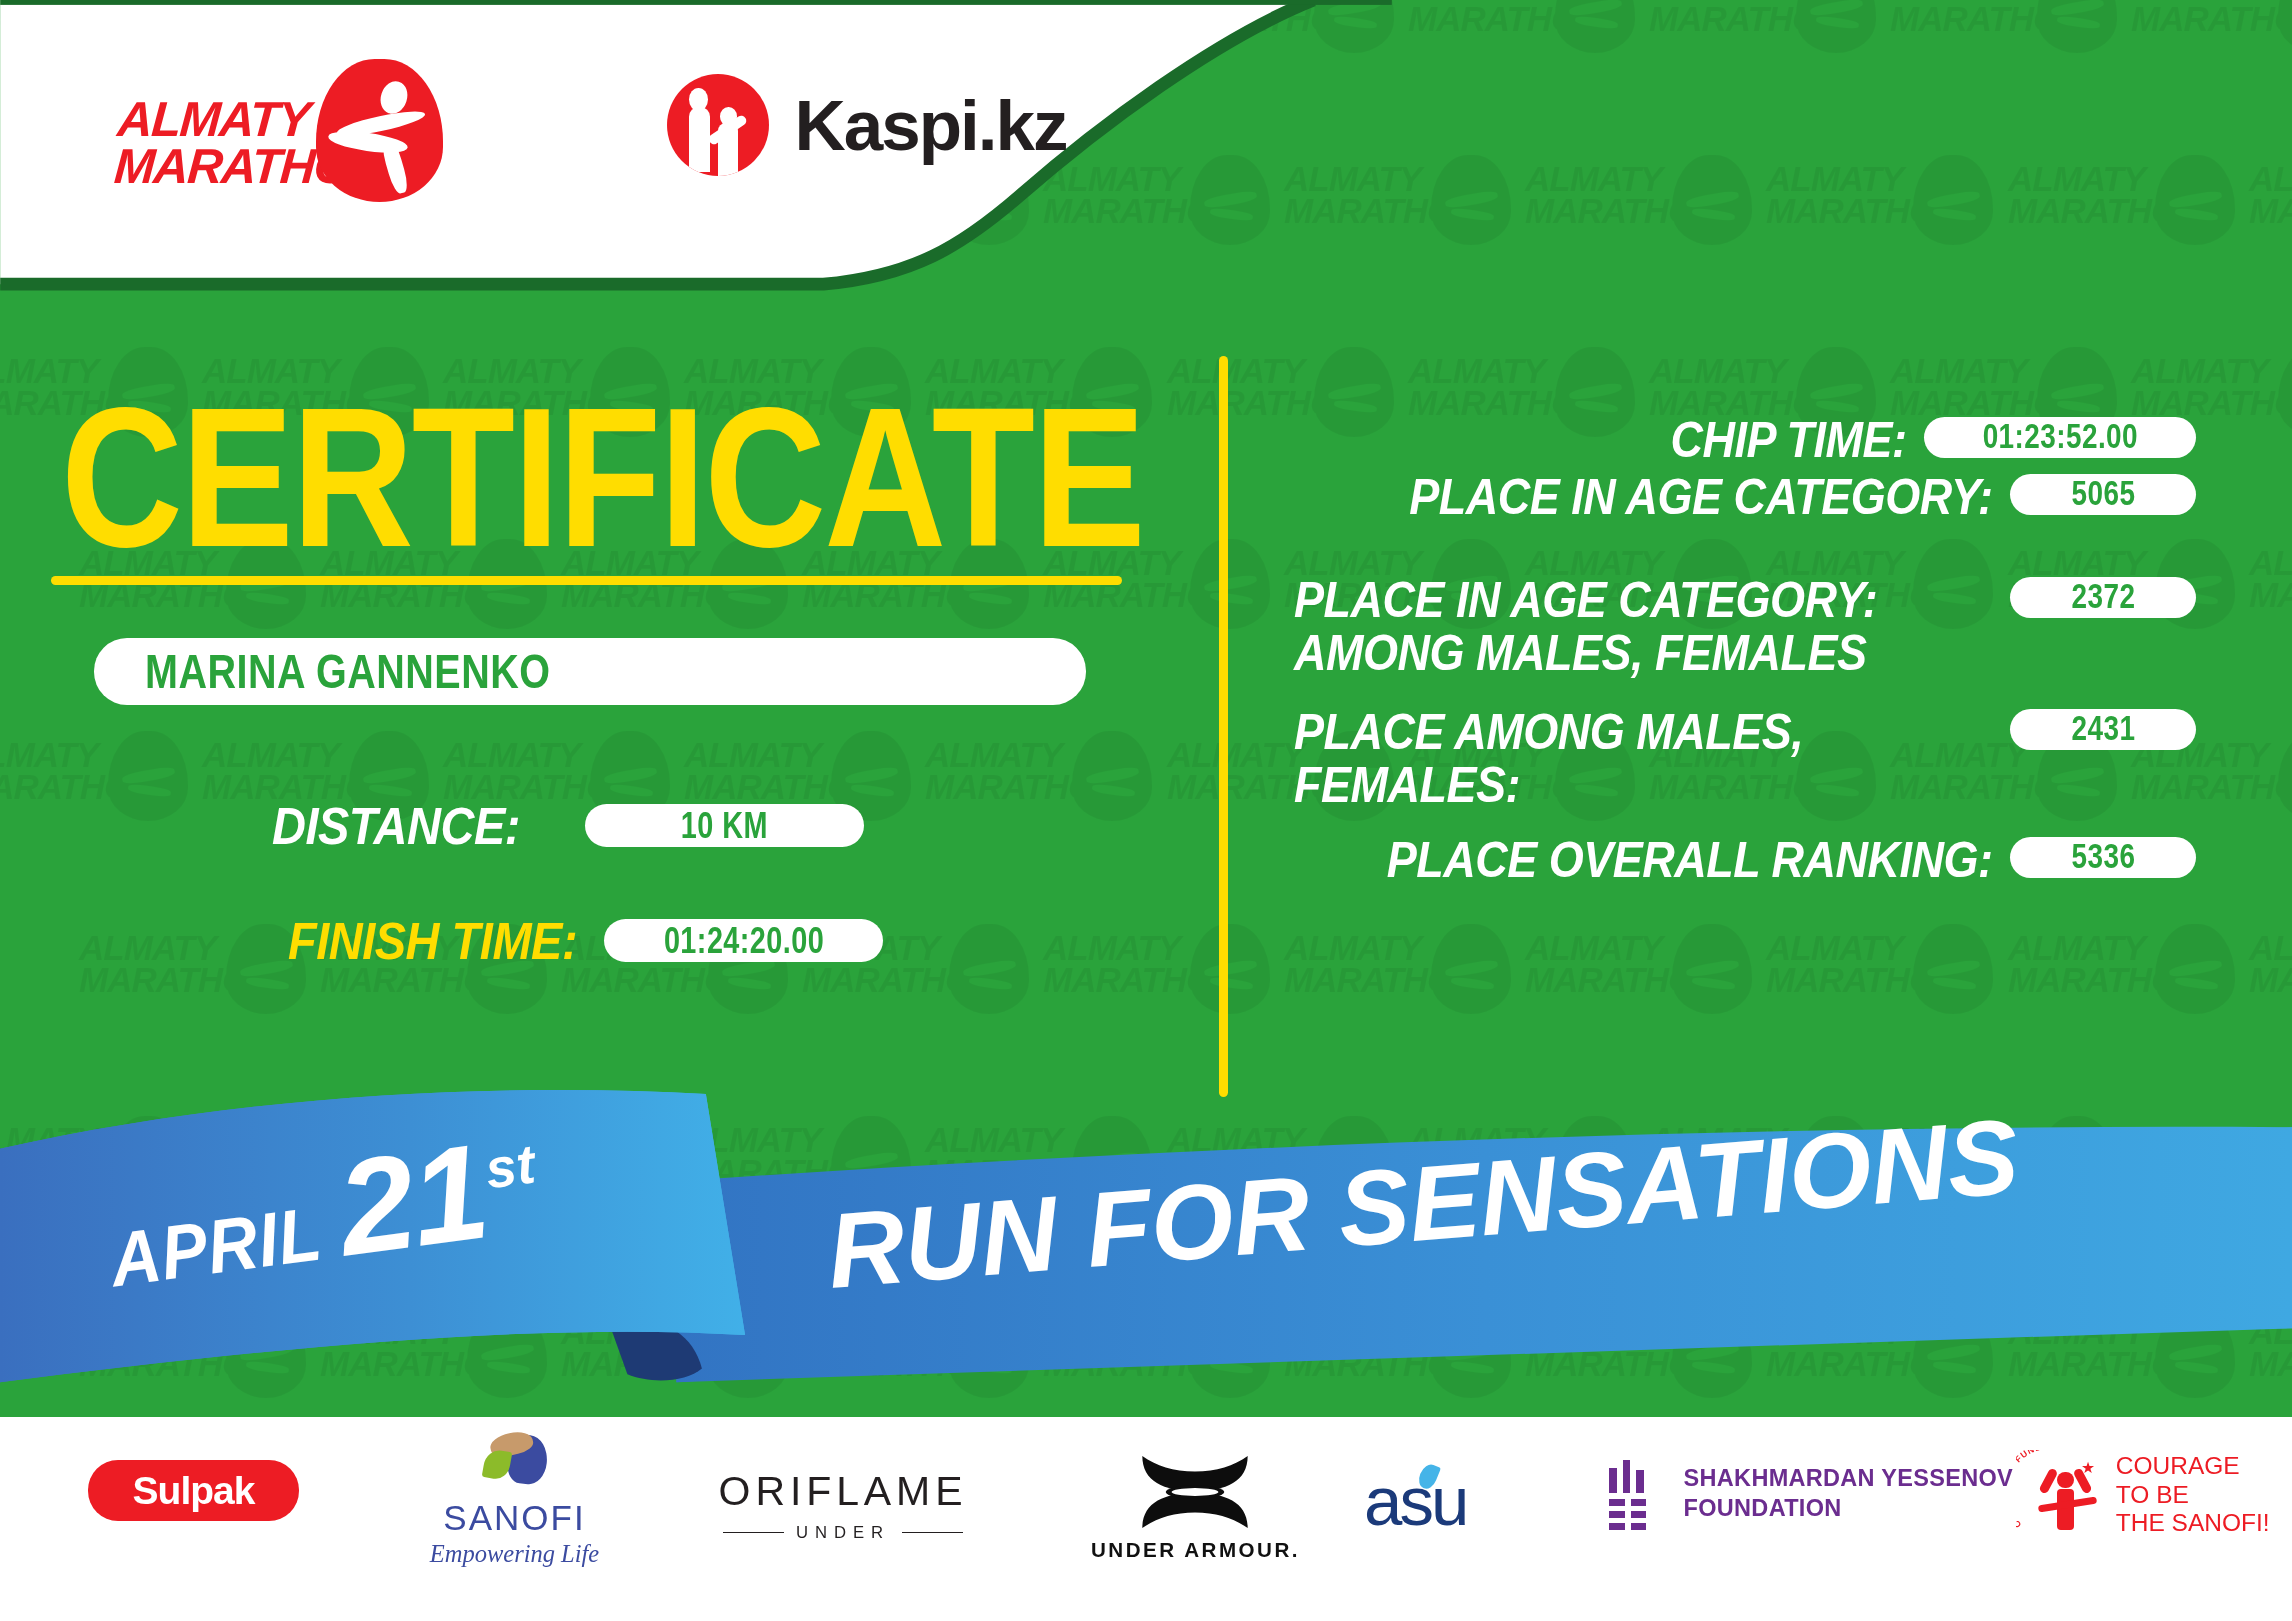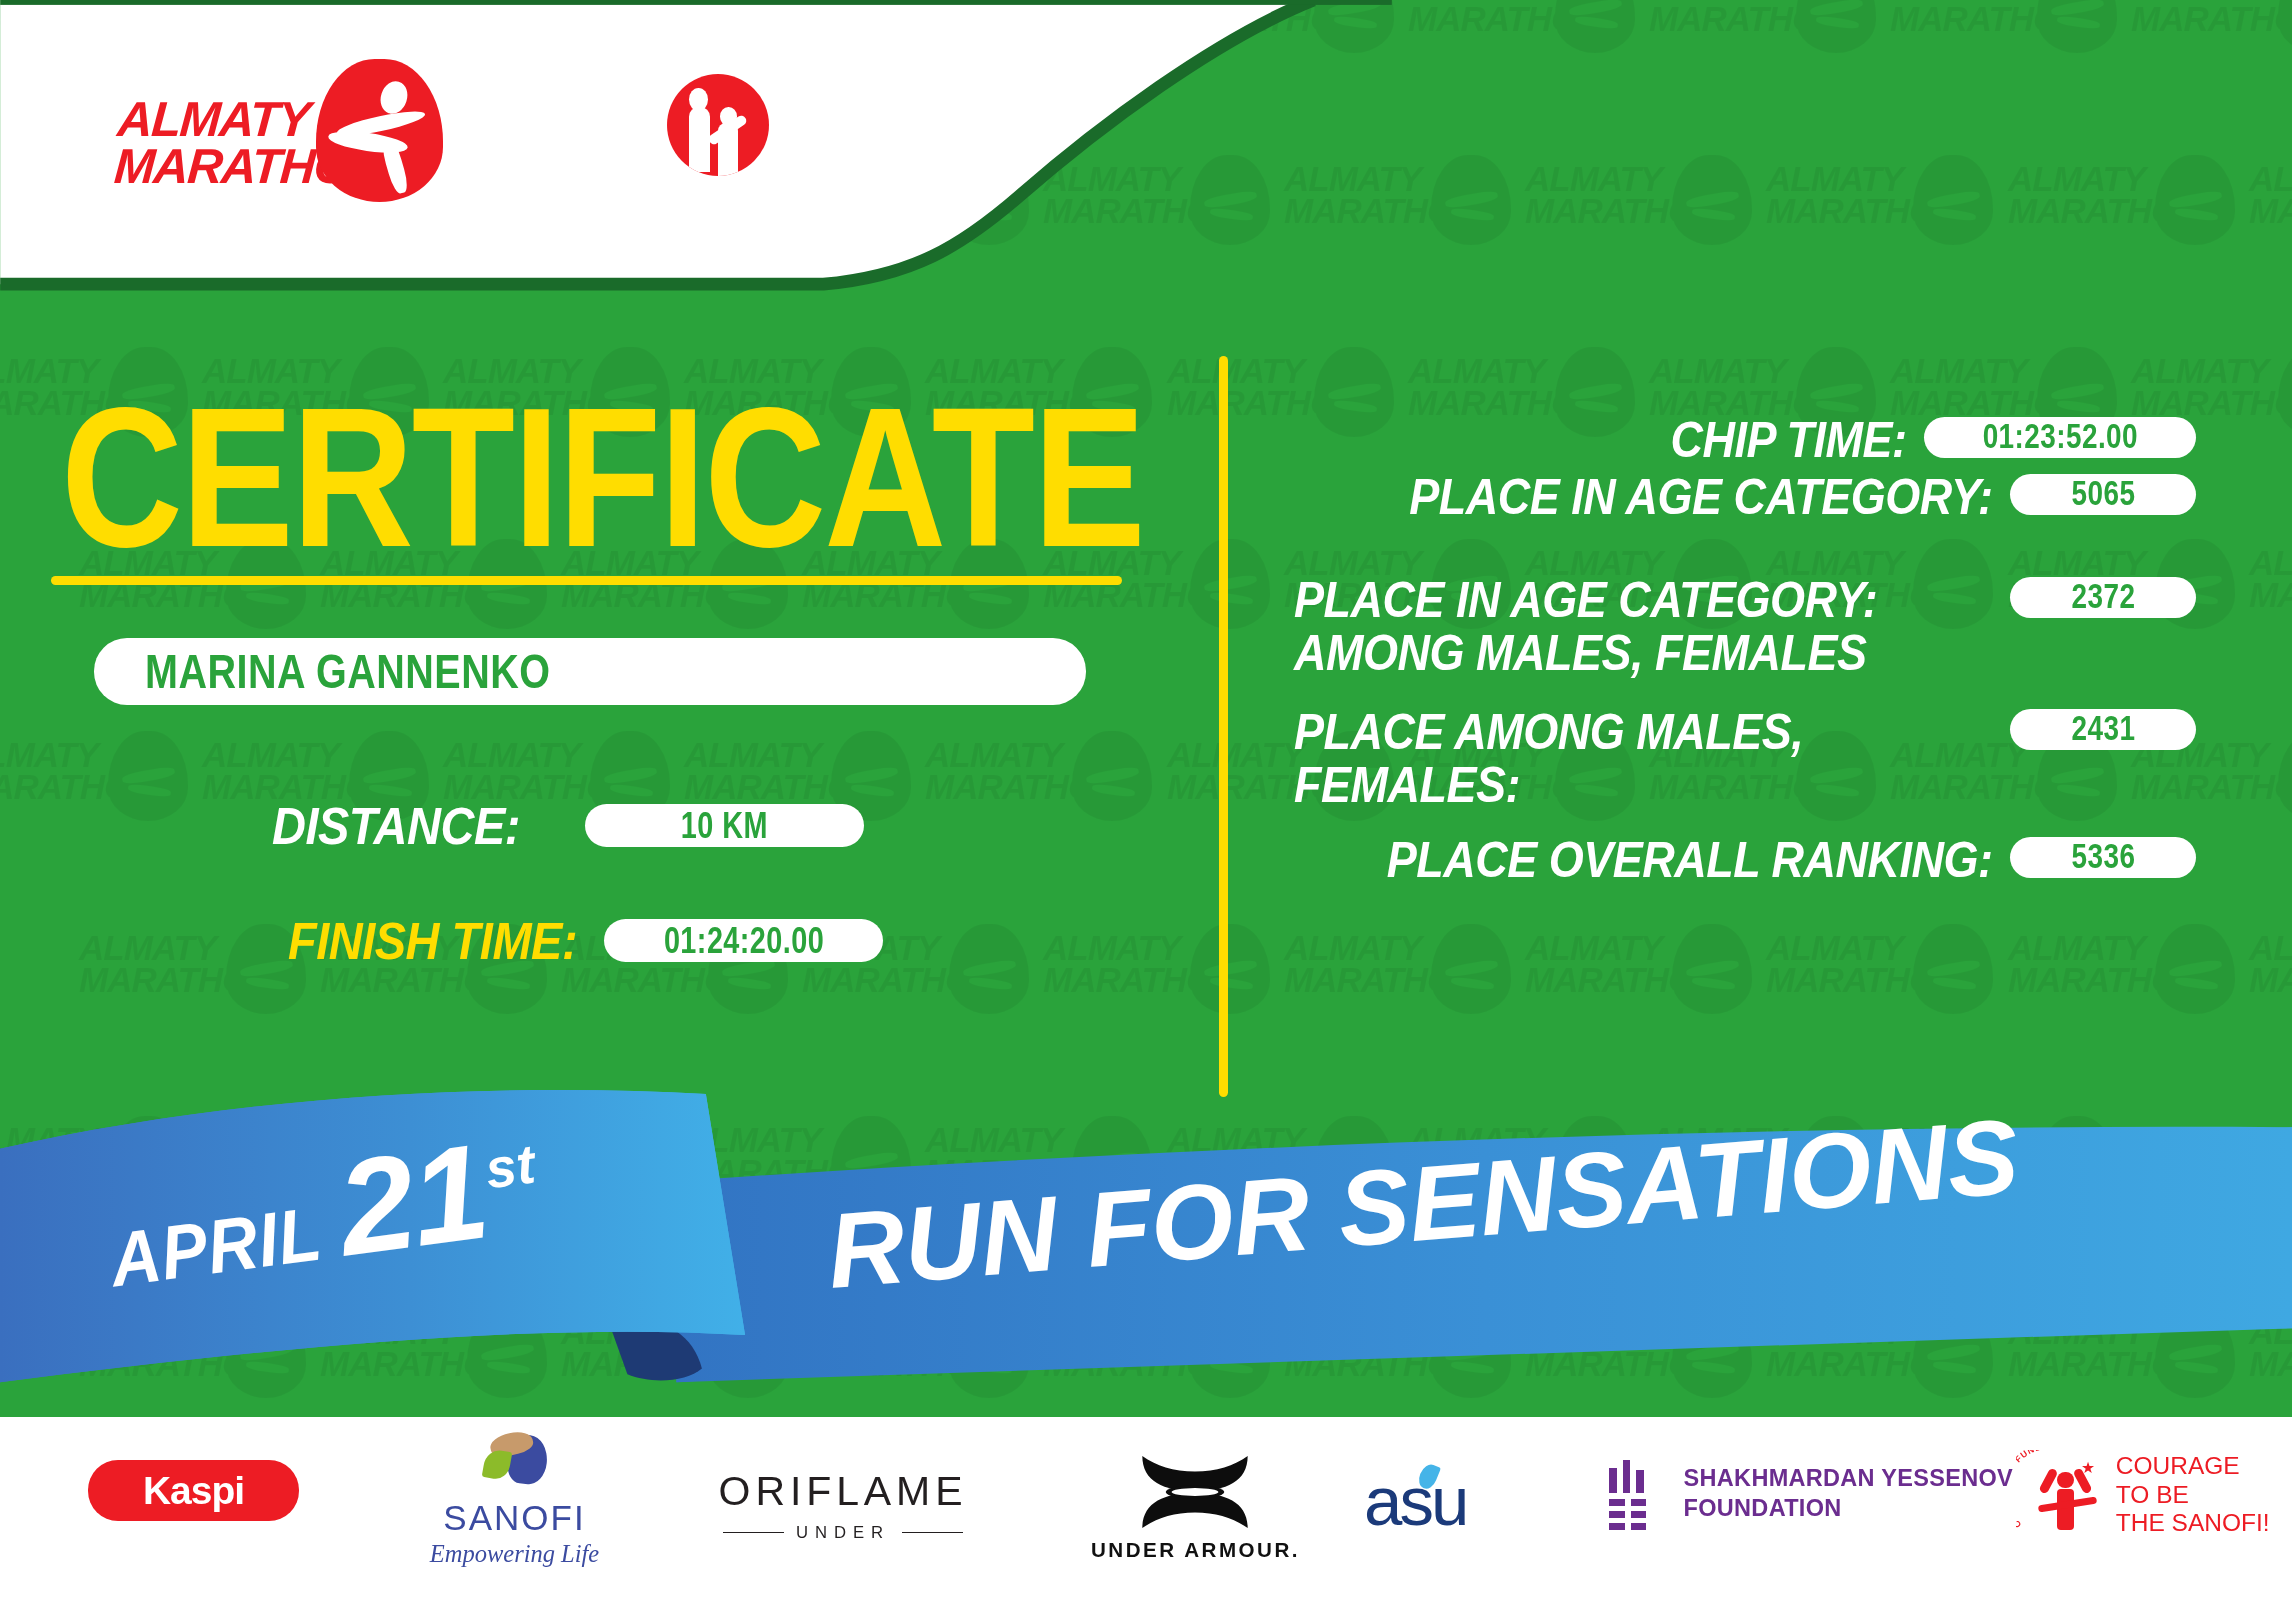--- a/index.html
+++ b/index.html
@@ -745,20 +745,21 @@
     </div>
 
     <div class="kaspi">
       <div class="kaspi-mark">
         <span class="p1"></span>
           <span class="p1b"></span>
         <span class="arm"></span>
         <span class="p2"></span>
           <span class="p2b"></span>
       </div>
+      <div class="kaspi-text">Kaspi.kz</div>
     </div>
   </div>
 
   <div class="title">CERTIFICATE</div>
   <div class="title-rule"></div>
 
   <div class="name-pill">
     <span class="name-text">MARINA GANNENKO</span>
   </div>
 
@@ -840,21 +841,21 @@
     <span class="april">APRIL</span>
     <span class="day">21</span>
     <span class="suffix">st</span>
   </div>
   <div class="slogan">RUN FOR SENSATIONS</div>
 
   <div class="sponsors">
 
     <div class="sp" id="sp-sulpak">
       <span class="sulpak-pill">
-        <span class="sulpak-txt">Kaspi</span>
+        <span class="sulpak-txt">Sulpak</span>
       </span>
     </div>
 
     <div class="sp" id="sp-sanofi">
       <div>
         <div class="sanofi-mark">
           <span class="b1"></span>
             <span class="b2"></span>
             <span class="b3"></span>
         </div>

